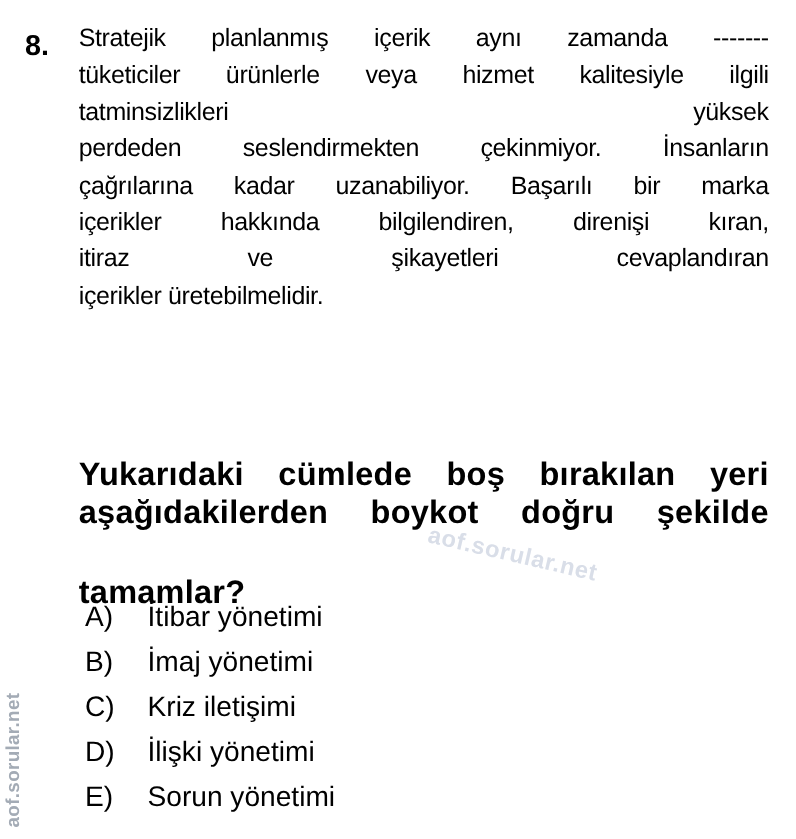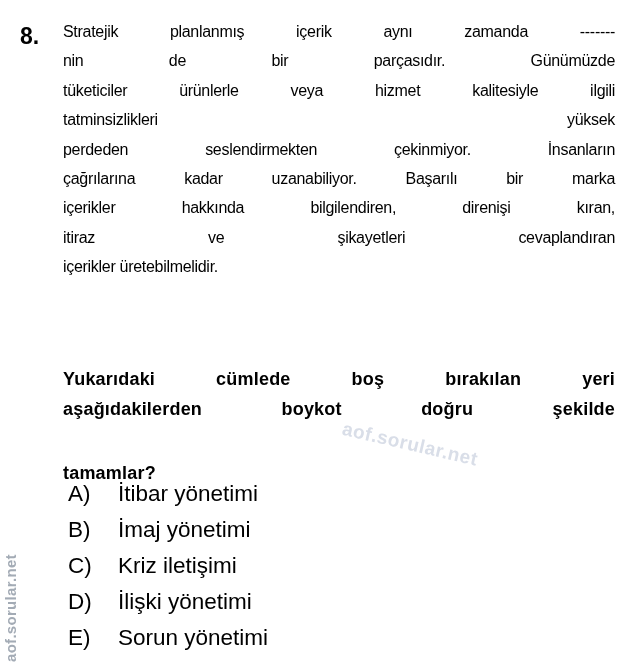--- a/index.html
+++ b/index.html
@@ -21,42 +21,42 @@
       top: 22px;
       font-size: 23px;
       font-weight: bold;
       line-height: 29.4px;
     }
     .stem {
       position: absolute;
       left: 63px;
       top: 17px;
       width: 552px;
-      font-size: 16px;
+      font-size: 20px;
       line-height: 29.4px;
       text-align: justify;
       letter-spacing: -0.3px;
     }
     .stem .line {
       display: block;
       text-align: justify;
       text-align-last: justify;
       white-space: nowrap;
       height: 29.4px;
       overflow: visible;
     }
     .stem .line.last {
       text-align-last: left;
     }
     .question {
       position: absolute;
       left: 63px;
       top: 365px;
       width: 552px;
-      font-size: 18px;
+      font-size: 26px;
       line-height: 29.5px;
       font-weight: bold;
       letter-spacing: 0.2px;
     }
     .question .line {
       display: block;
       text-align: justify;
       text-align-last: justify;
       white-space: nowrap;
       height: 29.5px;
@@ -102,21 +102,20 @@
       letter-spacing: 0.3px;
     }
   </style>
 </head>
 <body>
 
 <div class="qnum">8.</div>
 
 <div class="stem">
   <span class="line">Stratejik planlanmış içerik aynı zamanda -------</span>
-  <span class="line">nin de bir parçasıdır. Günümüzde</span>
   <span class="line">tüketiciler ürünlerle veya hizmet kalitesiyle ilgili</span>
   <span class="line">tatminsizlikleri yüksek</span>
   <span class="line">perdeden seslendirmekten çekinmiyor. İnsanların</span>
   <span class="line">çağrılarına kadar uzanabiliyor. Başarılı bir marka</span>
   <span class="line">içerikler hakkında bilgilendiren, direnişi kıran,</span>
   <span class="line">itiraz ve şikayetleri cevaplandıran</span>
   <span class="line last">içerikler üretebilmelidir.</span>
 </div>
 
 <div class="question">

